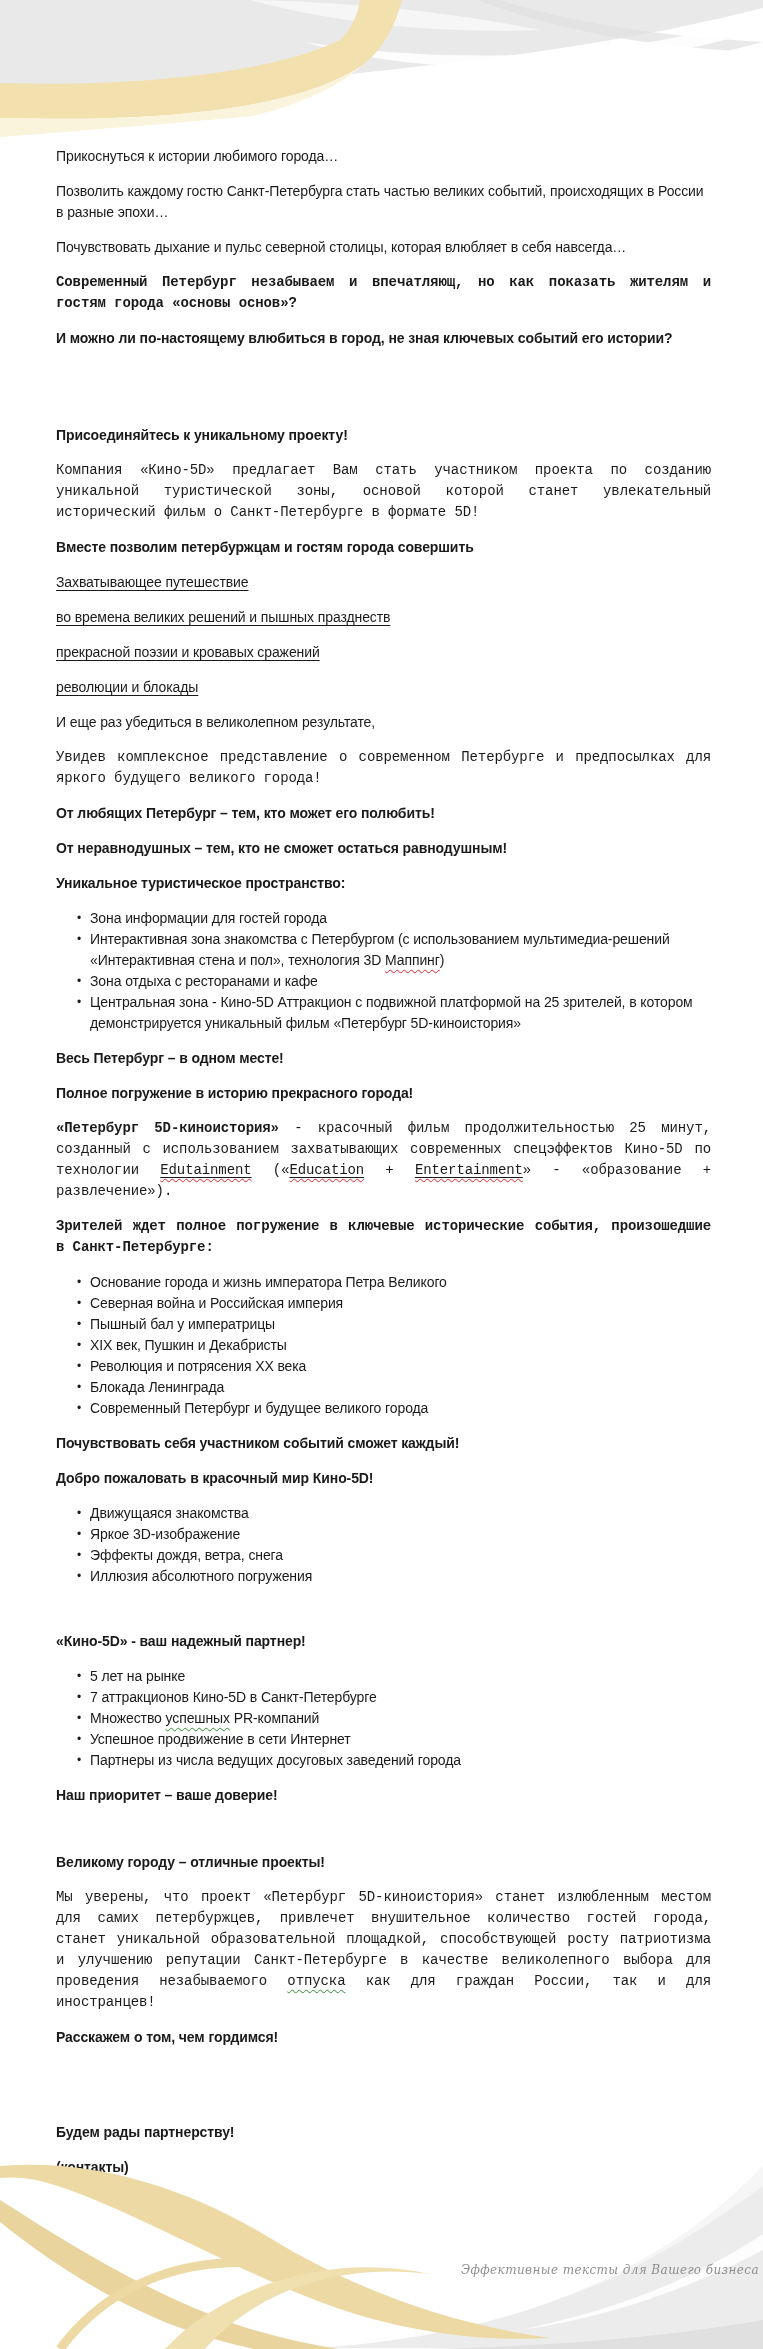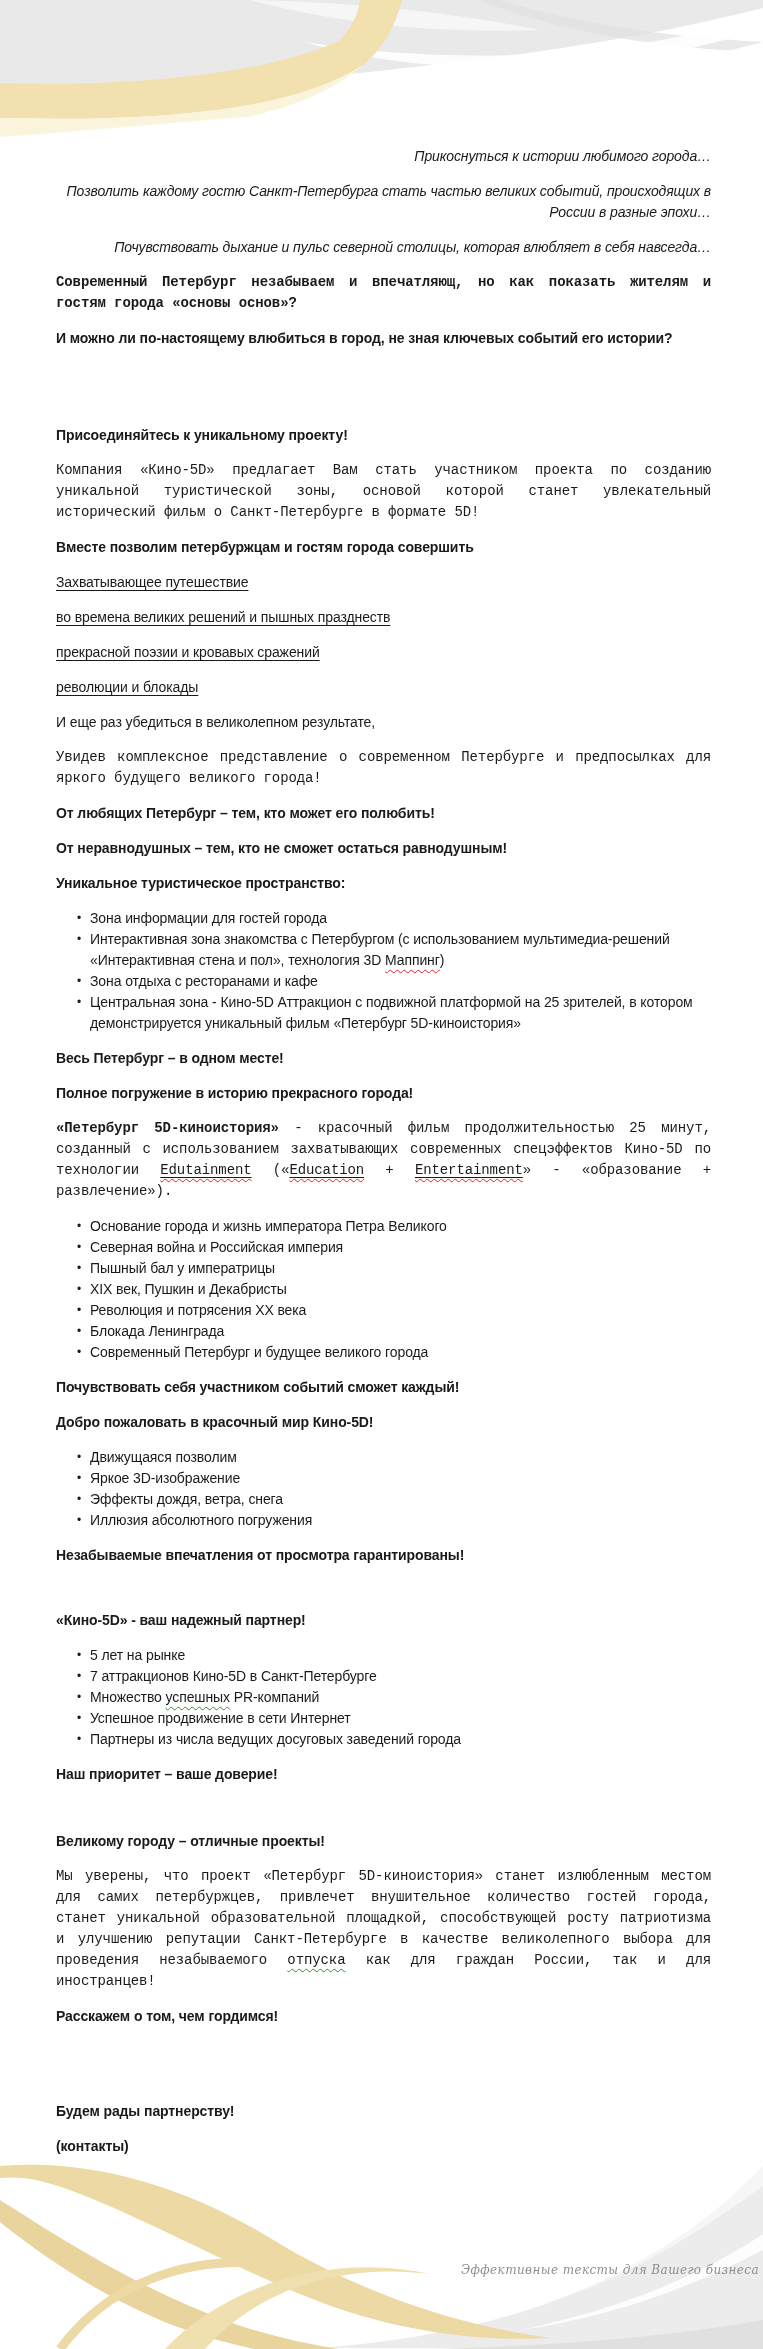--- a/index.html
+++ b/index.html
@@ -3,21 +3,21 @@
 <meta charset="utf-8">
 <style>
   html,body{margin:0;padding:0;background:#fff;}
   .page{position:relative;width:763px;height:2349px;background:#fff;overflow:hidden;
         font-family:"Liberation Sans",sans-serif;color:#1a1a1a;}
   .hdr-svg{position:absolute;top:0;left:0;width:763px;height:140px;display:block;}
   .content{position:absolute;top:140px;left:56px;width:655px;padding-top:6px;}
   .content p{margin:0 0 14px;font-size:14px;line-height:21px;letter-spacing:-0.1px;}
   .b{font-weight:bold;}
   .c{text-align:left;}
-  .r{text-align:right;font-style:italic;}
+  .r{}
   .j{text-align:justify;font-family:Liberation Mono, monospace;}
   .u{text-decoration-line:underline;text-decoration-color:#1a1a1a;text-underline-offset:3px;}
   .sq-red{text-decoration-line:underline;text-decoration-style:wavy;text-decoration-color:#e3242b;
           text-decoration-thickness:1px;text-underline-offset:4px;}
   .sq-green{text-decoration-line:underline;text-decoration-style:wavy;text-decoration-color:#2f8f2f;
           text-decoration-thickness:1px;text-underline-offset:4px;margin-top:41px;}
   .bullets{margin:0 0 14px;}
   .li{display:flex;font-size:14px;line-height:21px;letter-spacing:-0.1px;padding-left:21px;}
   .dot{flex:none;width:13px;font-size:12px;line-height:21px;}
   .t{flex:1;}
@@ -90,20 +90,21 @@
           <span class="dot">•</span>
           <span class="t">Центральная зона - Кино-5D Аттракцион с подвижной платформой на 25 зрителей, в котором демонстрируется уникальный фильм «Петербург 5D-киноистория»</span>
         </div>
     </div>
 
     <p class="b c">Весь Петербург – в одном месте!</p>
     <p class="b c">Полное погружение в историю прекрасного города!</p>
 
     <p class="j"><span class="b">«Петербург 5D-киноистория»</span><span> - красочный фильм продолжительностью 25 минут, созданный с использованием захватывающих современных спецэффектов Кино-5D по технологии </span><span class="u"><span class="sq-red">Edutainment</span></span><span> («</span><span class="u"><span class="sq-red">Education</span></span><span> + </span><span class="u"><span class="sq-red">Entertainment</span></span><span>» - «образование + развлечение»).</span></p>
 
+    <p class="b j">Зрителей ждет полное погружение в ключевые исторические события, произошедшие в Санкт-Петербурге:</p>
 
     <div class="bullets">
       <div class="li">
           <span class="dot">•</span>
           <span class="t">Основание города и жизнь императора Петра Великого</span>
         </div>
       <div class="li">
           <span class="dot">•</span>
           <span class="t">Северная война и Российская империя</span>
         </div>
@@ -128,37 +129,36 @@
           <span class="t">Современный Петербург и будущее великого города</span>
         </div>
     </div>
 
     <p class="b c">Почувствовать себя участником событий сможет каждый!</p>
     <p class="b c">Добро пожаловать в красочный мир Кино-5D!</p>
 
     <div class="bullets">
       <div class="li">
           <span class="dot">•</span>
-          <span class="t">Движущаяся позволим</span>
+          <span class="t">Движущаяся знакомства</span>
         </div>
       <div class="li">
           <span class="dot">•</span>
           <span class="t">Яркое 3D-изображение</span>
         </div>
       <div class="li">
           <span class="dot">•</span>
           <span class="t">Эффекты дождя, ветра, снега</span>
         </div>
       <div class="li">
           <span class="dot">•</span>
           <span class="t">Иллюзия абсолютного погружения</span>
         </div>
     </div>
 
-    <p class="b c">Незабываемые впечатления от просмотра гарантированы!</p>
 
     <div class="gap g30"></div>
 
     <p class="b c">«Кино-5D» - ваш надежный партнер!</p>
 
     <div class="bullets">
       <div class="li">
           <span class="dot">•</span>
           <span class="t">5 лет на рынке</span>
         </div>

